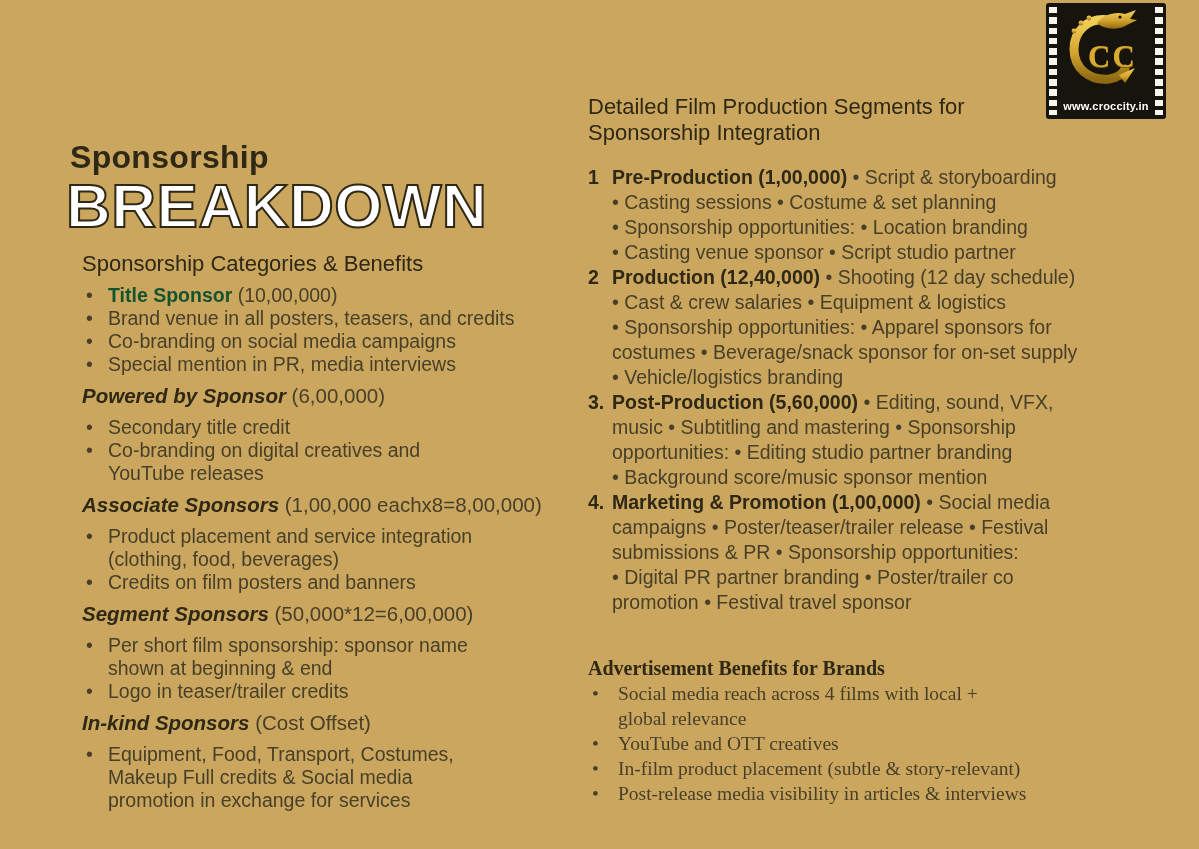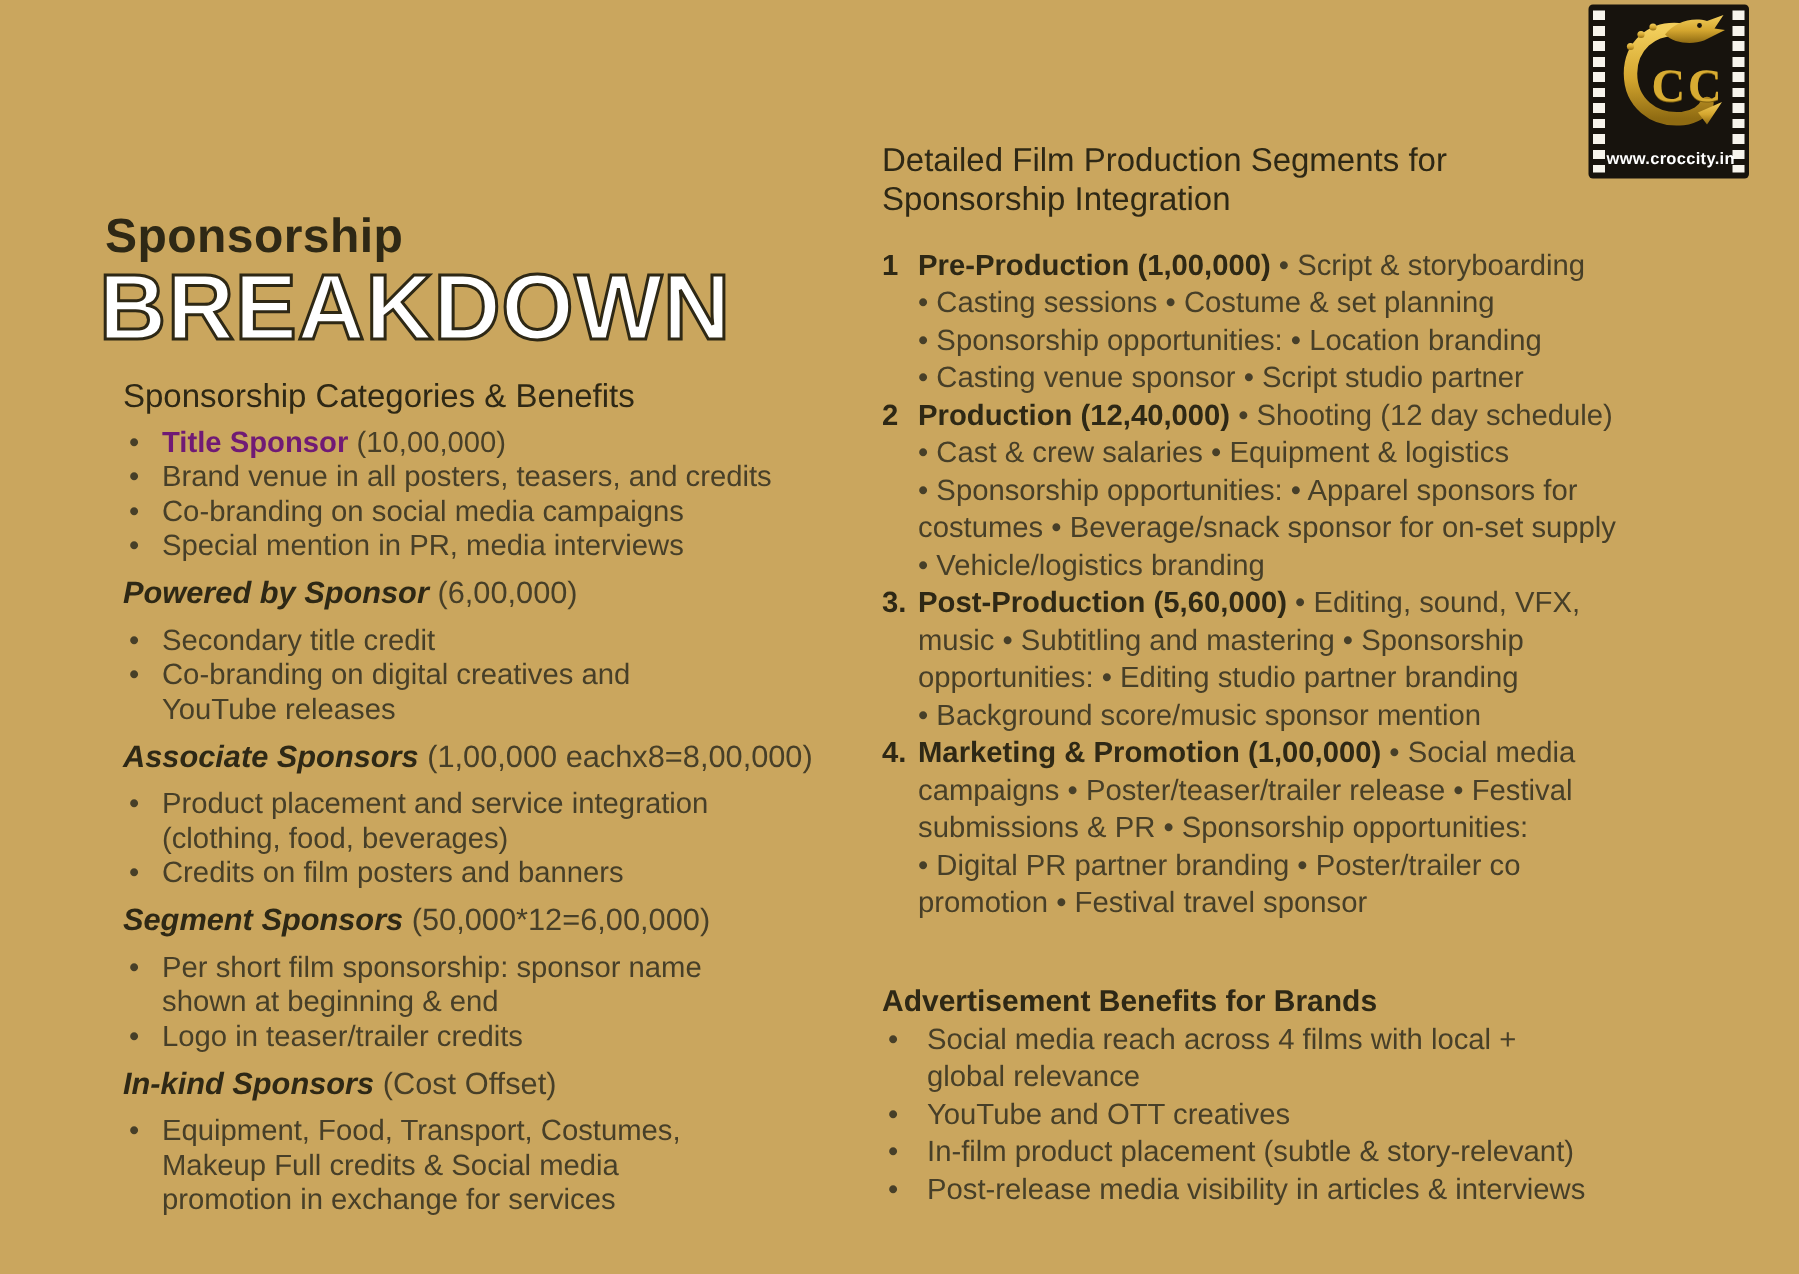--- a/index.html
+++ b/index.html
@@ -31,42 +31,42 @@
   .group-head {
     margin:8px 0 8px 0;
     font-size:20.5px; color:#473F28; line-height:24px;
   }
   .group-head b { color:#2E2815;font-style:italic; }
   .bullet-row {
     display:flex; font-size:19.5px; line-height:23px; color:#473F28;
   }
   .bullet-row .dot { flex:0 0 26px; padding-left:4px; }
   .bullet-row .btxt { white-space:pre-line; }
-  .bullet-row .btxt b { color:#701a75; }
+  .bullet-row .btxt b { color:#14532d; }
 
   
   .right-col { position:absolute; left:588px; top:94px; width:590px; }
   .right-head {
     font-size:22px; font-weight:400; color:#2E2815;
     line-height:25.5px; white-space:pre-line;
   }
   .segments { margin-top:20px; }
   .segment { display:flex; font-size:19.5px; line-height:25px; color:#473F28; }
   .segment .num { flex:0 0 24px; font-weight:700; color:#2E2815; }
   .segment .seg-body { white-space:pre-line; }
   .segment .seg-body b { color:#2E2815; }
 
-  .ad-section { margin-top:41px; }
+  .ad-section { margin-top:41px;font-family:Liberation Serif, serif; }
   .ad-head { font-size:20px; font-weight:700; color:#2E2815; line-height:25px; }
   .ad-list .bullet-row { font-size:19.5px; line-height:25px; }
   .ad-list .bullet-row .dot { flex:0 0 30px; padding-left:4px; }
 
   
   .logo {
-    position:absolute; top:3px; right:33px; width:107px; height:116px;
+    position:absolute; top:3px; right:33px; width:120px; height:116px;
     background:#17130D; border-radius:3px;
   }
   .film-strip {
     position:absolute; top:4px; bottom:4px; width:8px;
     background-image:repeating-linear-gradient(to bottom,
       #F7F4EC 0 6.5px, transparent 6.5px 10.3px);
   }
   .film-strip.left  { left:3px; }
   .film-strip.right { right:3px; }
   .croc-svg { position:absolute; left:13px; top:4px; width:81px; height:88px; }

